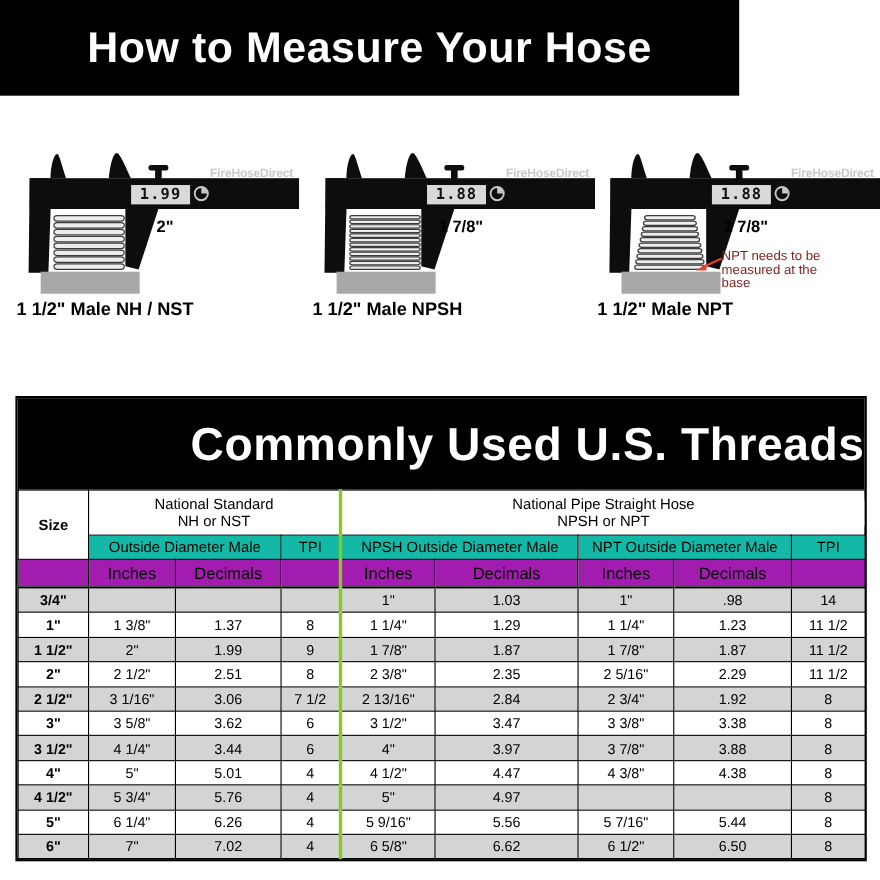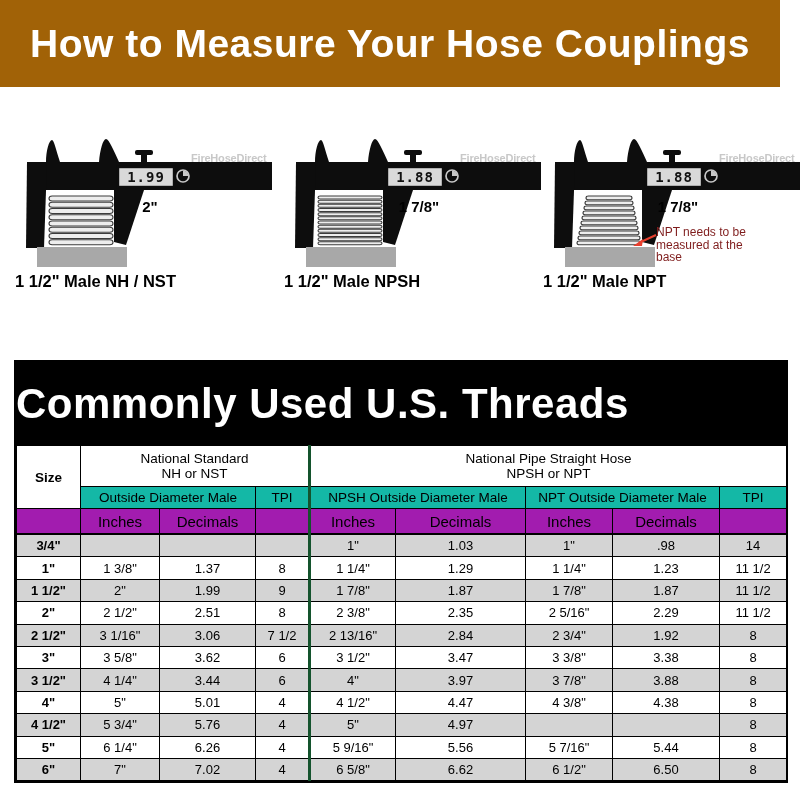--- a/index.html
+++ b/index.html
@@ -1,48 +1,48 @@
 <!DOCTYPE html>
 <html><head>
 <meta charset="utf-8">
 <style>
   html,body{margin:0;padding:0;}
   body{width:800px;height:800px;background:#fff;font-family:"Liberation Sans",sans-serif;overflow:hidden;}
   #stage{position:relative;width:800px;height:800px;background:#fff;}
 
   
-  .top-banner{position:absolute;left:0;top:0;width:780px;height:87px;background:#a16207;}
+  .top-banner{position:absolute;left:0;top:0;width:672px;height:87px;background:#000000;}
   .top-banner h1{margin:0;color:#fff;font-size:39px;font-weight:bold;text-align:center;line-height:87px;letter-spacing:.5px;}
 
   
   .diagram{position:absolute;top:128px;width:258px;height:180px;}
   #diagram-1{left:14px;} #diagram-2{left:283px;} #diagram-3{left:542px;}
   .diagram svg{position:absolute;left:0;top:0;overflow:hidden;}
   .overlay{position:absolute;white-space:nowrap;}
   .lcd-reading{left:104px;top:39px;width:56px;height:20px;line-height:20px;text-align:center;
     font-family:"DejaVu Sans Mono",monospace;font-weight:bold;font-size:14px;color:#111;letter-spacing:1px;}
   .logo-text{left:177px;top:24px;font-size:11px;font-weight:bold;color:#c8c8c8;letter-spacing:-.2px;}
   .size-label{left:105px;top:70px;width:62px;text-align:center;font-size:15px;font-weight:bold;color:#000;}
   .caption{left:1px;top:144px;font-size:16.5px;font-weight:bold;color:#000;}
   .npt-note{left:114px;top:98px;width:116px;font-size:12px;line-height:12.5px;color:#7f1d1d;white-space:normal;}
 
   
   .threads-box{position:absolute;left:14px;top:360px;width:774px;border:2px solid #000;box-sizing:border-box;background:#fff;}
   .table-banner{height:83px;background:#000;}
-  .table-banner .tb-title{display:block;color:#fff;font-size:42px;font-weight:bold;text-align:left;line-height:83px;letter-spacing:.5px;}
+  .table-banner .tb-title{display:block;color:#fff;font-size:42px;font-weight:bold;text-align:right;line-height:83px;letter-spacing:.5px;}
   table{border-collapse:collapse;table-layout:fixed;width:770px;}
   th,td{border:1px solid #000;text-align:center;padding:0;font-weight:normal;font-size:13px;color:#000;overflow:hidden;}
   tr.h1 th{height:40px;font-size:13.5px;background:#fff;border-radius:14px;}
   th.size-h{font-weight:bold;font-size:14px;}
   tr.h2 th{height:21px;font-size:13.5px;background:#14b8a6;}
   tr.h3 th{height:24px;font-size:15px;background:#a21caf;border-bottom:2px solid #000;}
   tbody td{height:21.4px;background:#fff;}
   tbody tr.zebra td{background:#d4d4d4;}
   td.size-col{font-weight:bold;}
-  .sep{border-left:3px solid #14532d;}
+  .sep{border-left:3px solid #84cc16;}
 </style>
 </head>
 <body>
 
 <svg width="0" height="0" style="position:absolute">
   <defs>
     <g id="caliper-body">
       <rect x="13" y="34" width="245" height="28" fill="#0d0d0d"></rect>
       <polygon points="13,34 33,34 30,120 12,120" fill="#0d0d0d"></polygon>
       <path d="M32,34 C32,23 35,12 38,12 C40,12 42,22 46,34 Z" fill="#0d0d0d"></path>

